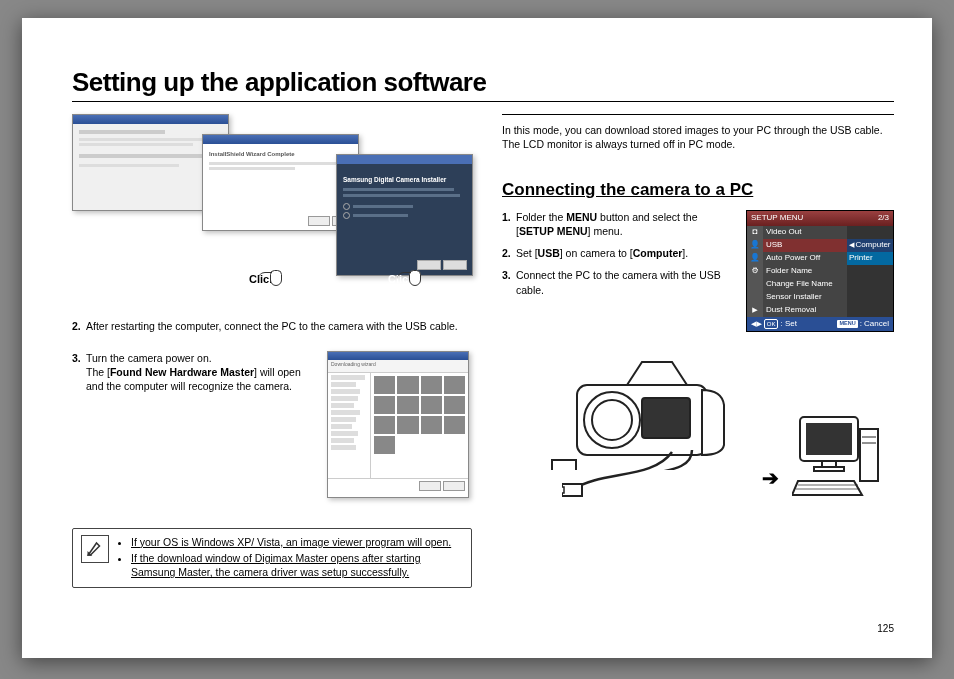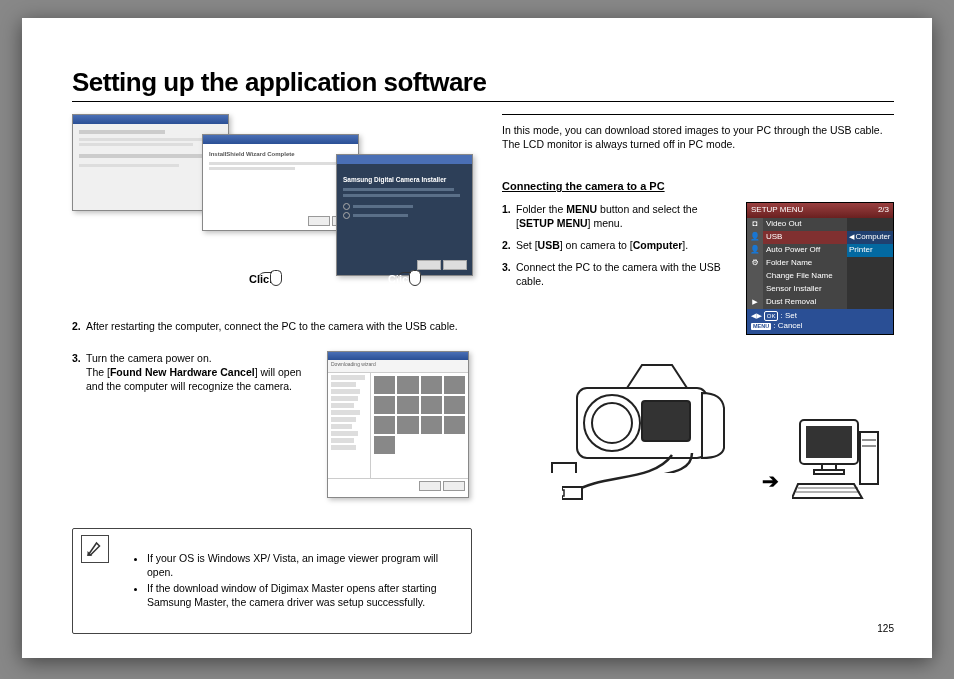--- a/index.html
+++ b/index.html
@@ -48,21 +48,21 @@
   .h2 {
     font-size: 14px;
     font-weight: bold;
     margin: 0 0 3px 0;
   }
   .h2-rule {
     border-bottom: 1px solid #000;
     margin-bottom: 8px;
   }
   .h3 {
-    font-size: 11px;
+    font-size: 17px;
     font-weight: bold;
     text-decoration: underline;
     margin: 28px 0 8px 0;
   }
   p { margin: 0 0 6px 0; }
   .step { display: flex; margin-bottom: 8px; }
   .step-num { font-weight: bold; flex: 0 0 14px; }
   .step-body { flex: 1; }
   b { font-weight: bold; }
 
@@ -144,21 +144,21 @@
   }
   .note-icon {
     width: 26px; height: 26px;
     flex: 0 0 26px;
     border: 1.5px solid #444;
     display:flex; align-items:center; justify-content:center;
     margin-right: 8px;
     position:relative;
   }
   .note-icon svg { width:18px; height:18px; }
-  .note-ul { margin:16px; padding-left: 14px; list-style: disc; }
+  .note-ul { margin:0; padding-left: 14px; list-style: disc; text-decoration: underline; }
   .note-ul li { margin-bottom: 2px; }
 
   .pc-step-row { display:flex; gap:12px; }
   .pc-steps { flex:1; }
 
   
   .setup-menu {
     width: 146px;
     font-size: 8px;
     color:#fff;
@@ -180,21 +180,20 @@
   .sm-row.sel .sm-val { background:#204070; }
   .sm-row.sel2 .sm-val { background:#0369a1; }
   .sm-play::before{content:'▶'; font-size:7px;}
   .sm-left::before{content:'◀'; font-size:7px; margin-right:1px;}
   .sm-foot {
     background:#2a4f95;
     display:flex;
     justify-content:space-between;
     padding:2px 4px;
     font-size:8px;
-    flex-direction:column;
   }
   .sm-foot span { display:flex; align-items:center; gap:2px;}
   .sm-ok { display:inline-block; border:1px solid #fff; border-radius:2px; padding:0 2px; font-size:6px;}
   .sm-menu { display:inline-block; background:#fff; color:#2a4f95; border-radius:1px; padding:0 2px; font-size:5.5px; font-weight:bold;}
 
   
   .illus {
     margin-top: 18px;
     height: 155px;
     position: relative;
@@ -287,21 +286,21 @@
           <div class="step-num">2.</div>
           <div class="step-body">After restarting the computer, connect the PC to the camera with the USB cable.</div>
         </div>
 
         <div class="step3-row">
           <div class="step3-txt">
             <div class="step">
               <div class="step-num">3.</div>
               <div class="step-body">
                 <span>Turn the camera power on.</span><br>
-                <span>The [</span><b>Found New Hardware Cancel</b><span>] will open and the computer will recognize the camera.</span>
+                <span>The [</span><b>Found New Hardware Master</b><span>] will open and the computer will recognize the camera.</span>
               </div>
             </div>
           </div>
           <div class="thumb-win">
             <div class="bar"></div>
             <div style="height:10px;border-bottom:1px solid #ccc;background:#f4f4f4;font-size:5px;padding:1px 3px;color:#666;">Downloading wizard</div>
             <div class="thumb-body">
               <div class="tree">
                 <div class="ln"></div>
                   <div class="ln" style="width:60%"></div>

